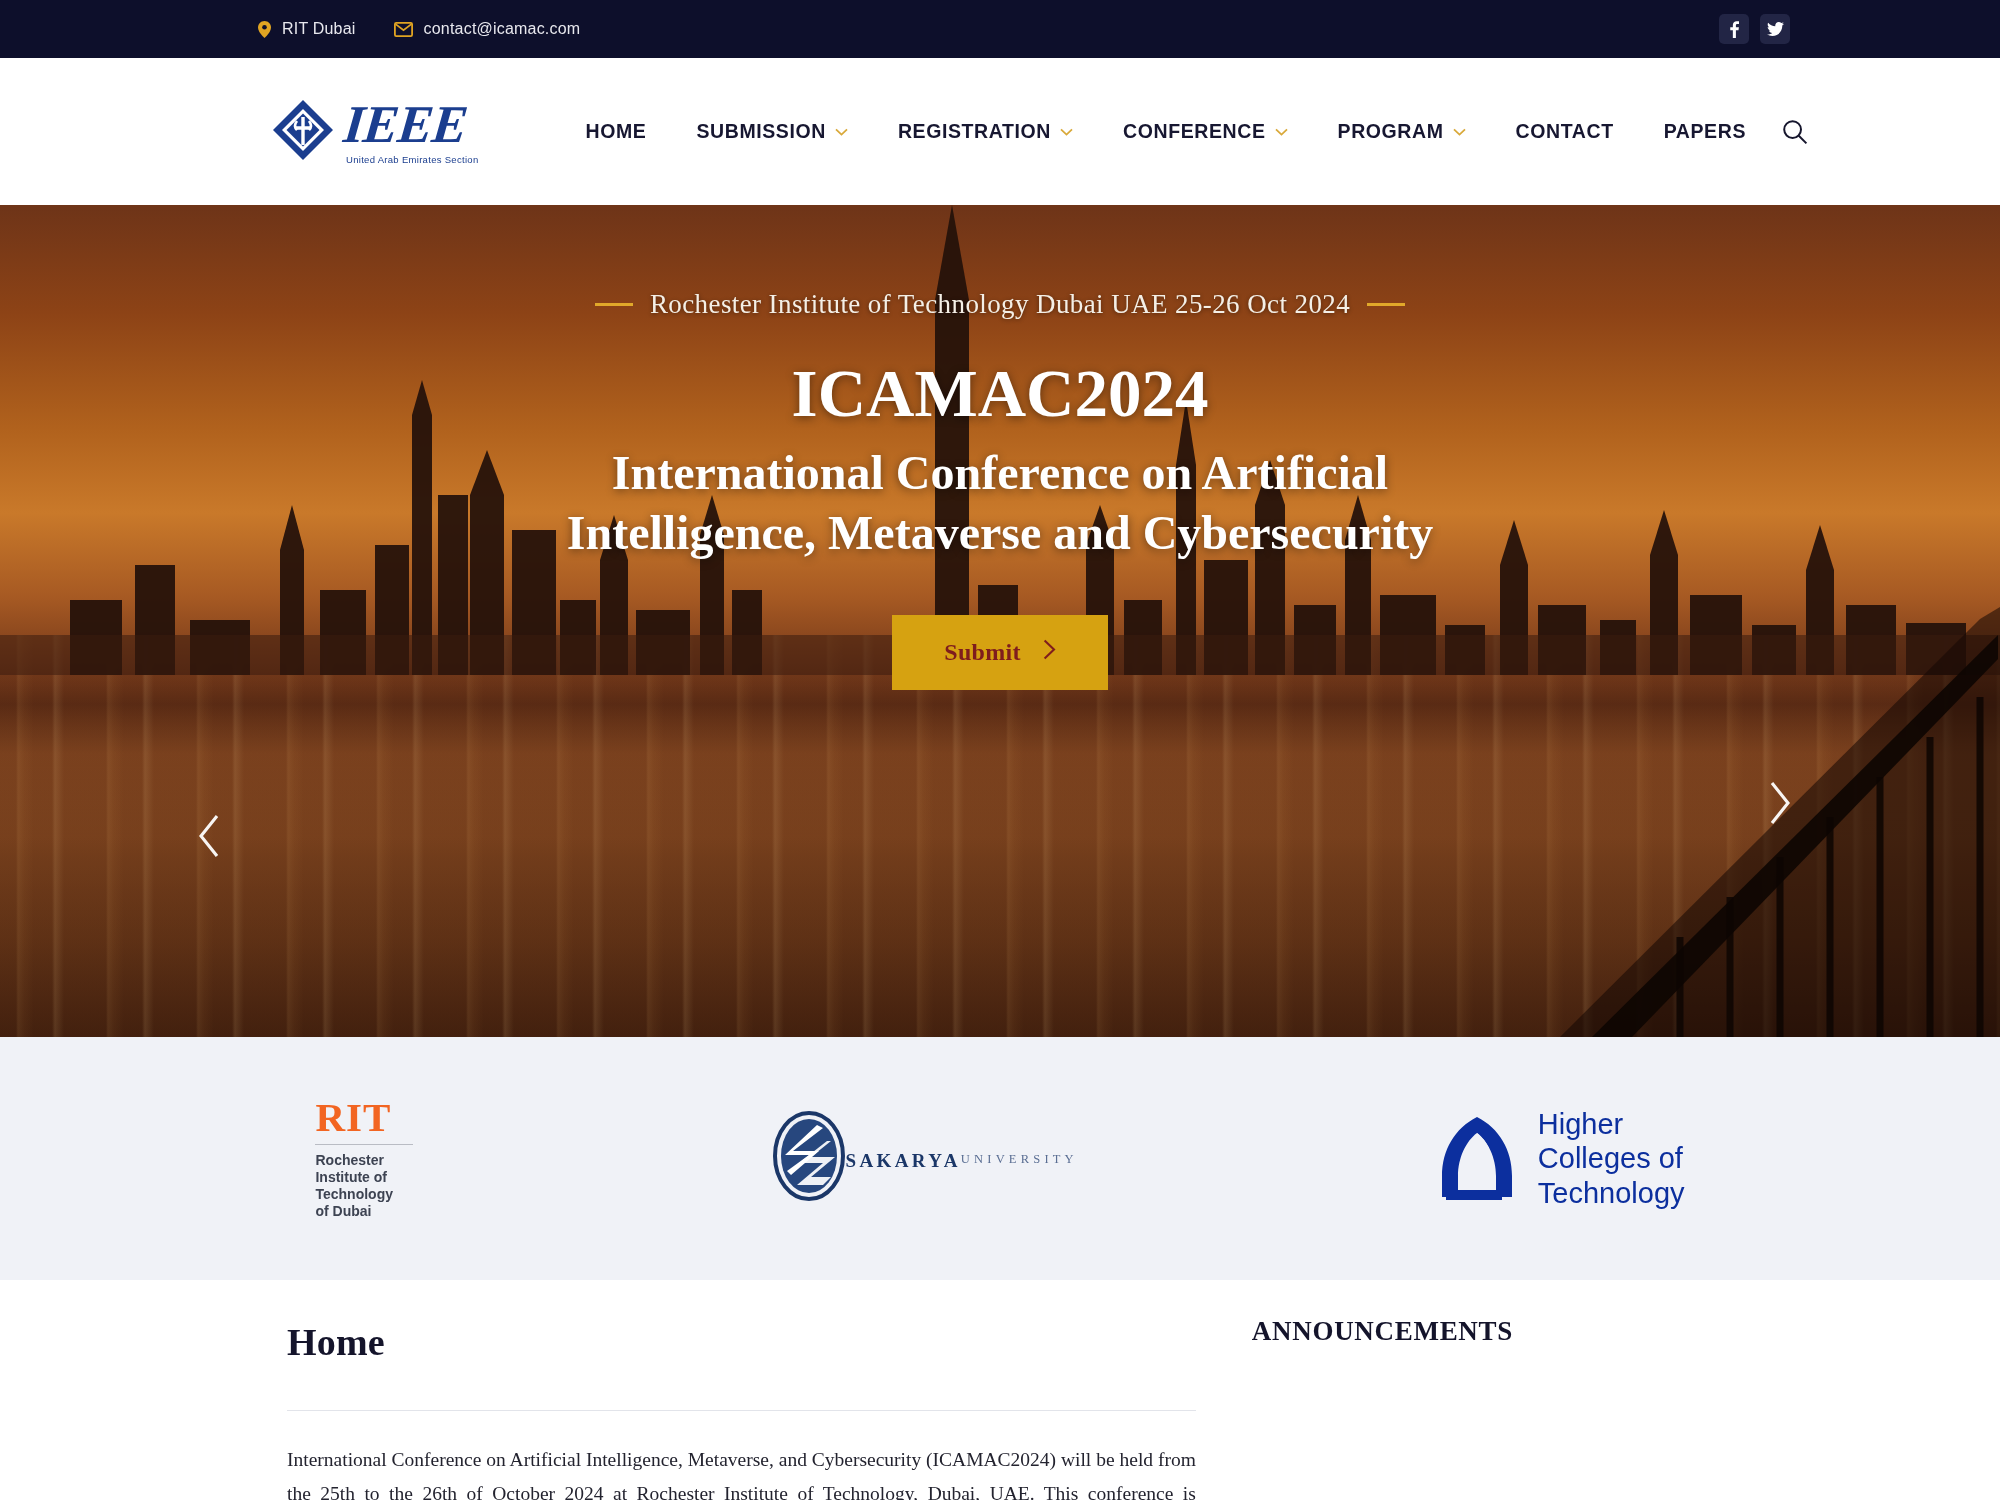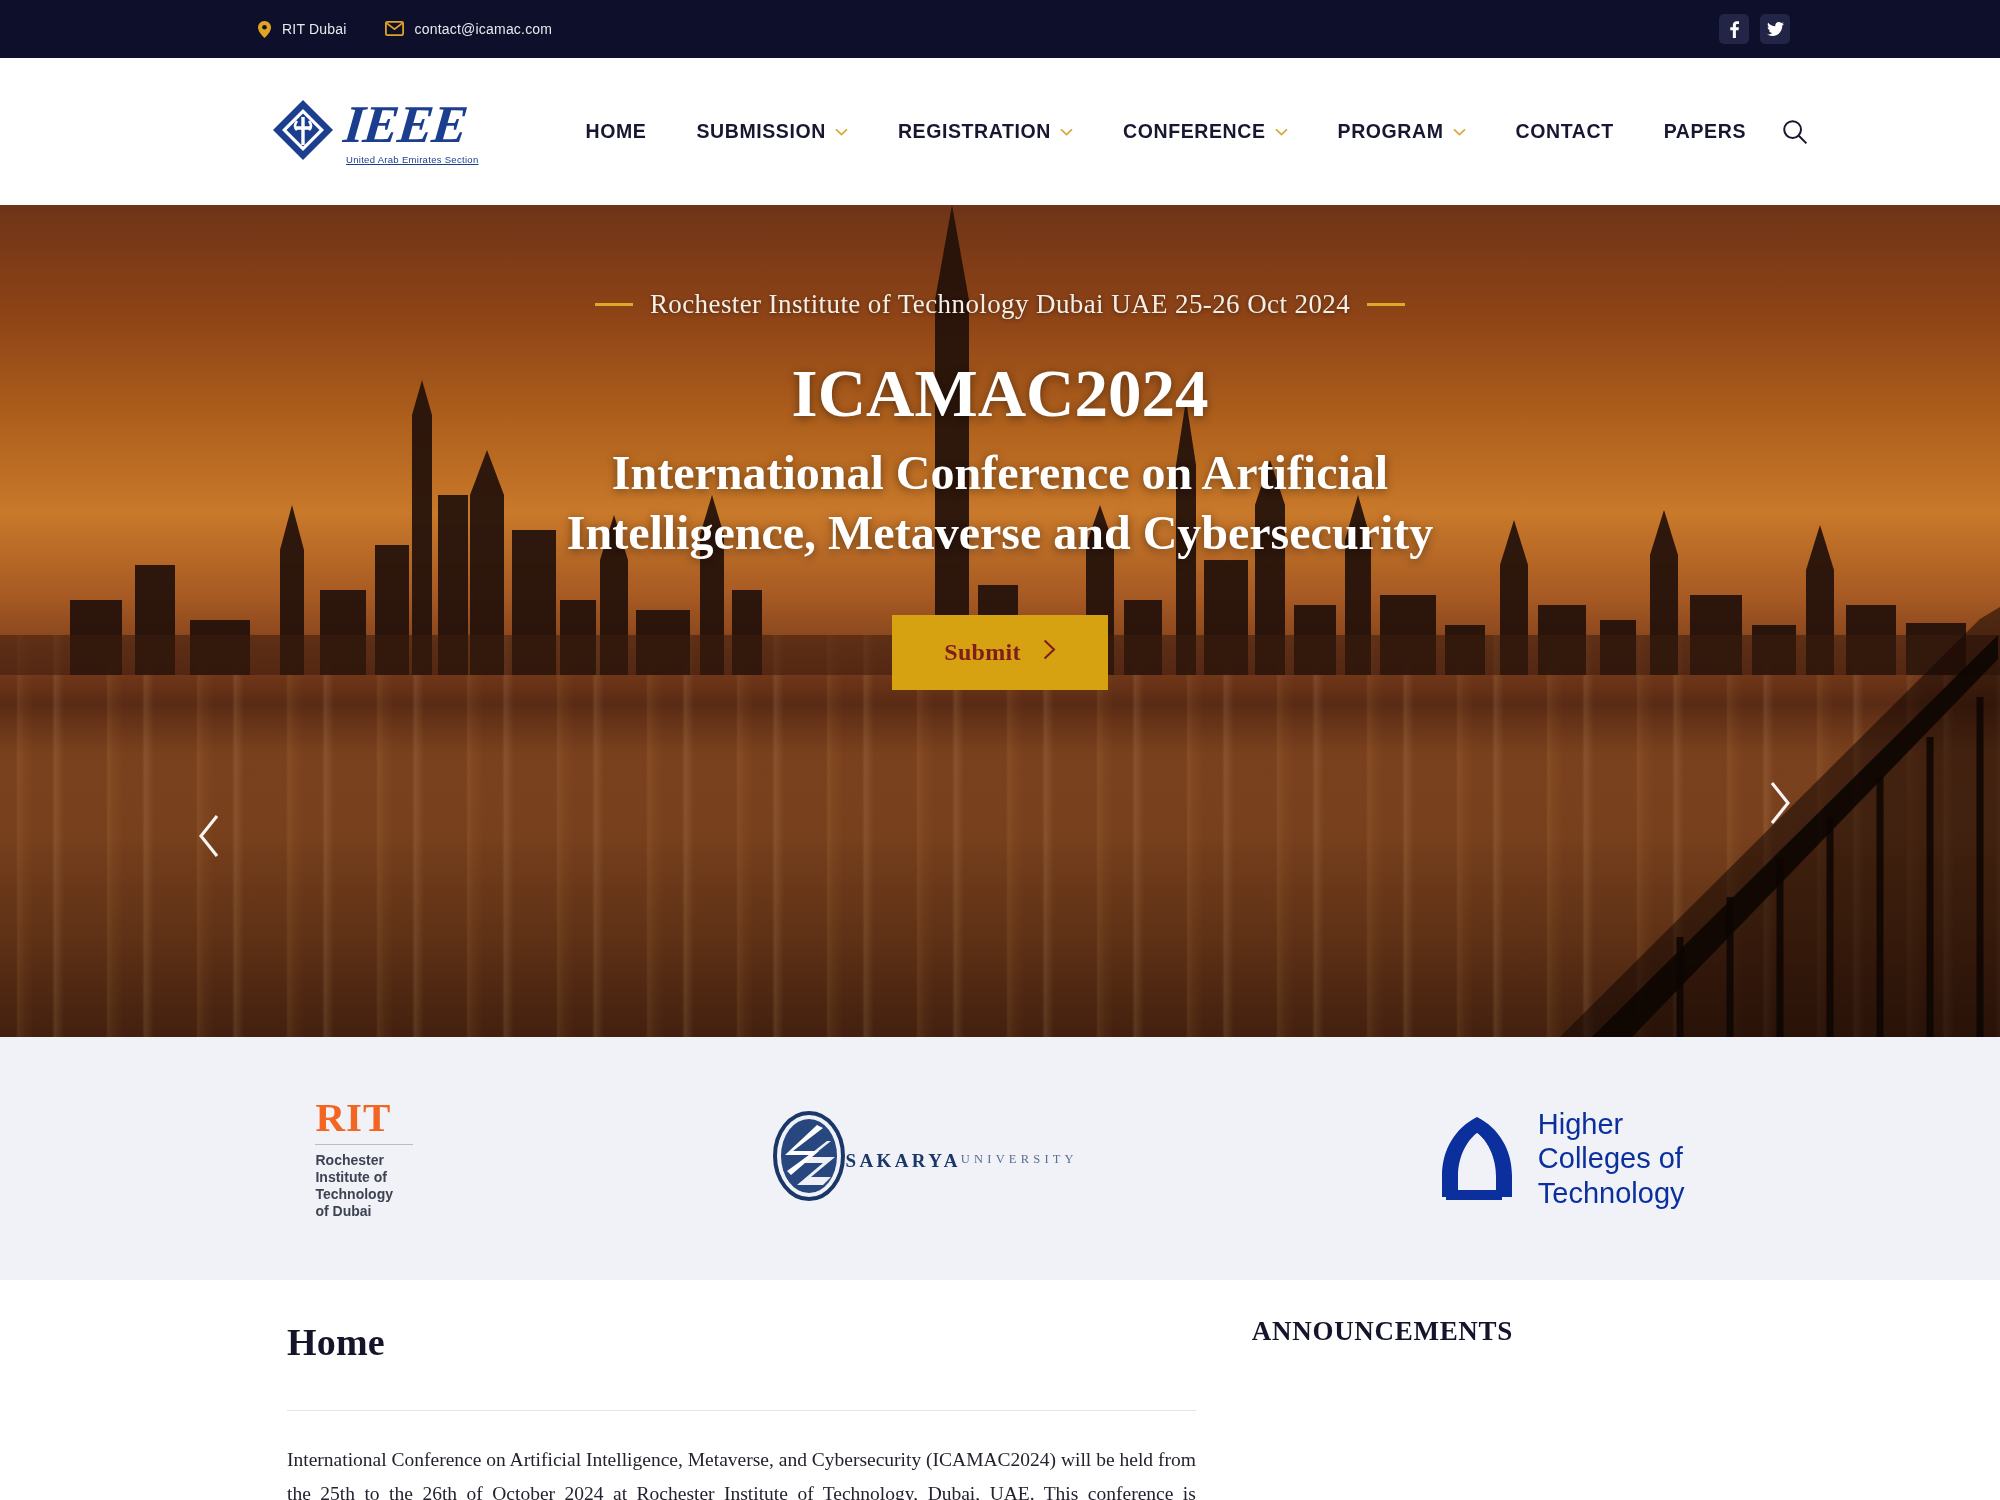--- a/index.html
+++ b/index.html
@@ -21,24 +21,24 @@
     position: relative;
   }
   .topbar-left {
     display: flex;
     align-items: center;
     margin-left: 258px;
     gap: 38px;
   }
   .tb-item {
     display: flex;
-    align-items: flex-start;
+    align-items: center;
     gap: 11px;
     color: #e8e8ee;
-    font-size: 14px;
+    font-size: 16px;
     letter-spacing: .2px;
   }
   .tb-icon { color: #e0a422; display: flex; align-items: center; }
   .topbar-right {
     position: absolute;
     right: 210px;
     display: flex;
     gap: 11px;
   }
   .soc {
@@ -74,21 +74,20 @@
     line-height: 1;
     font-style: italic;
     transform: skewX(-6deg);
   }
   .logo-sub {
     font-size: 9.5px;
     color: #1b3e8f;
     letter-spacing: .3px;
     margin-top: 3px;
     margin-left: 2px;
-    text-decoration: underline;
   }
 
   .nav {
     display: flex;
     align-items: center;
     margin-left: 82px;
     gap: 0;
   }
   .nav-item {
     display: flex;

